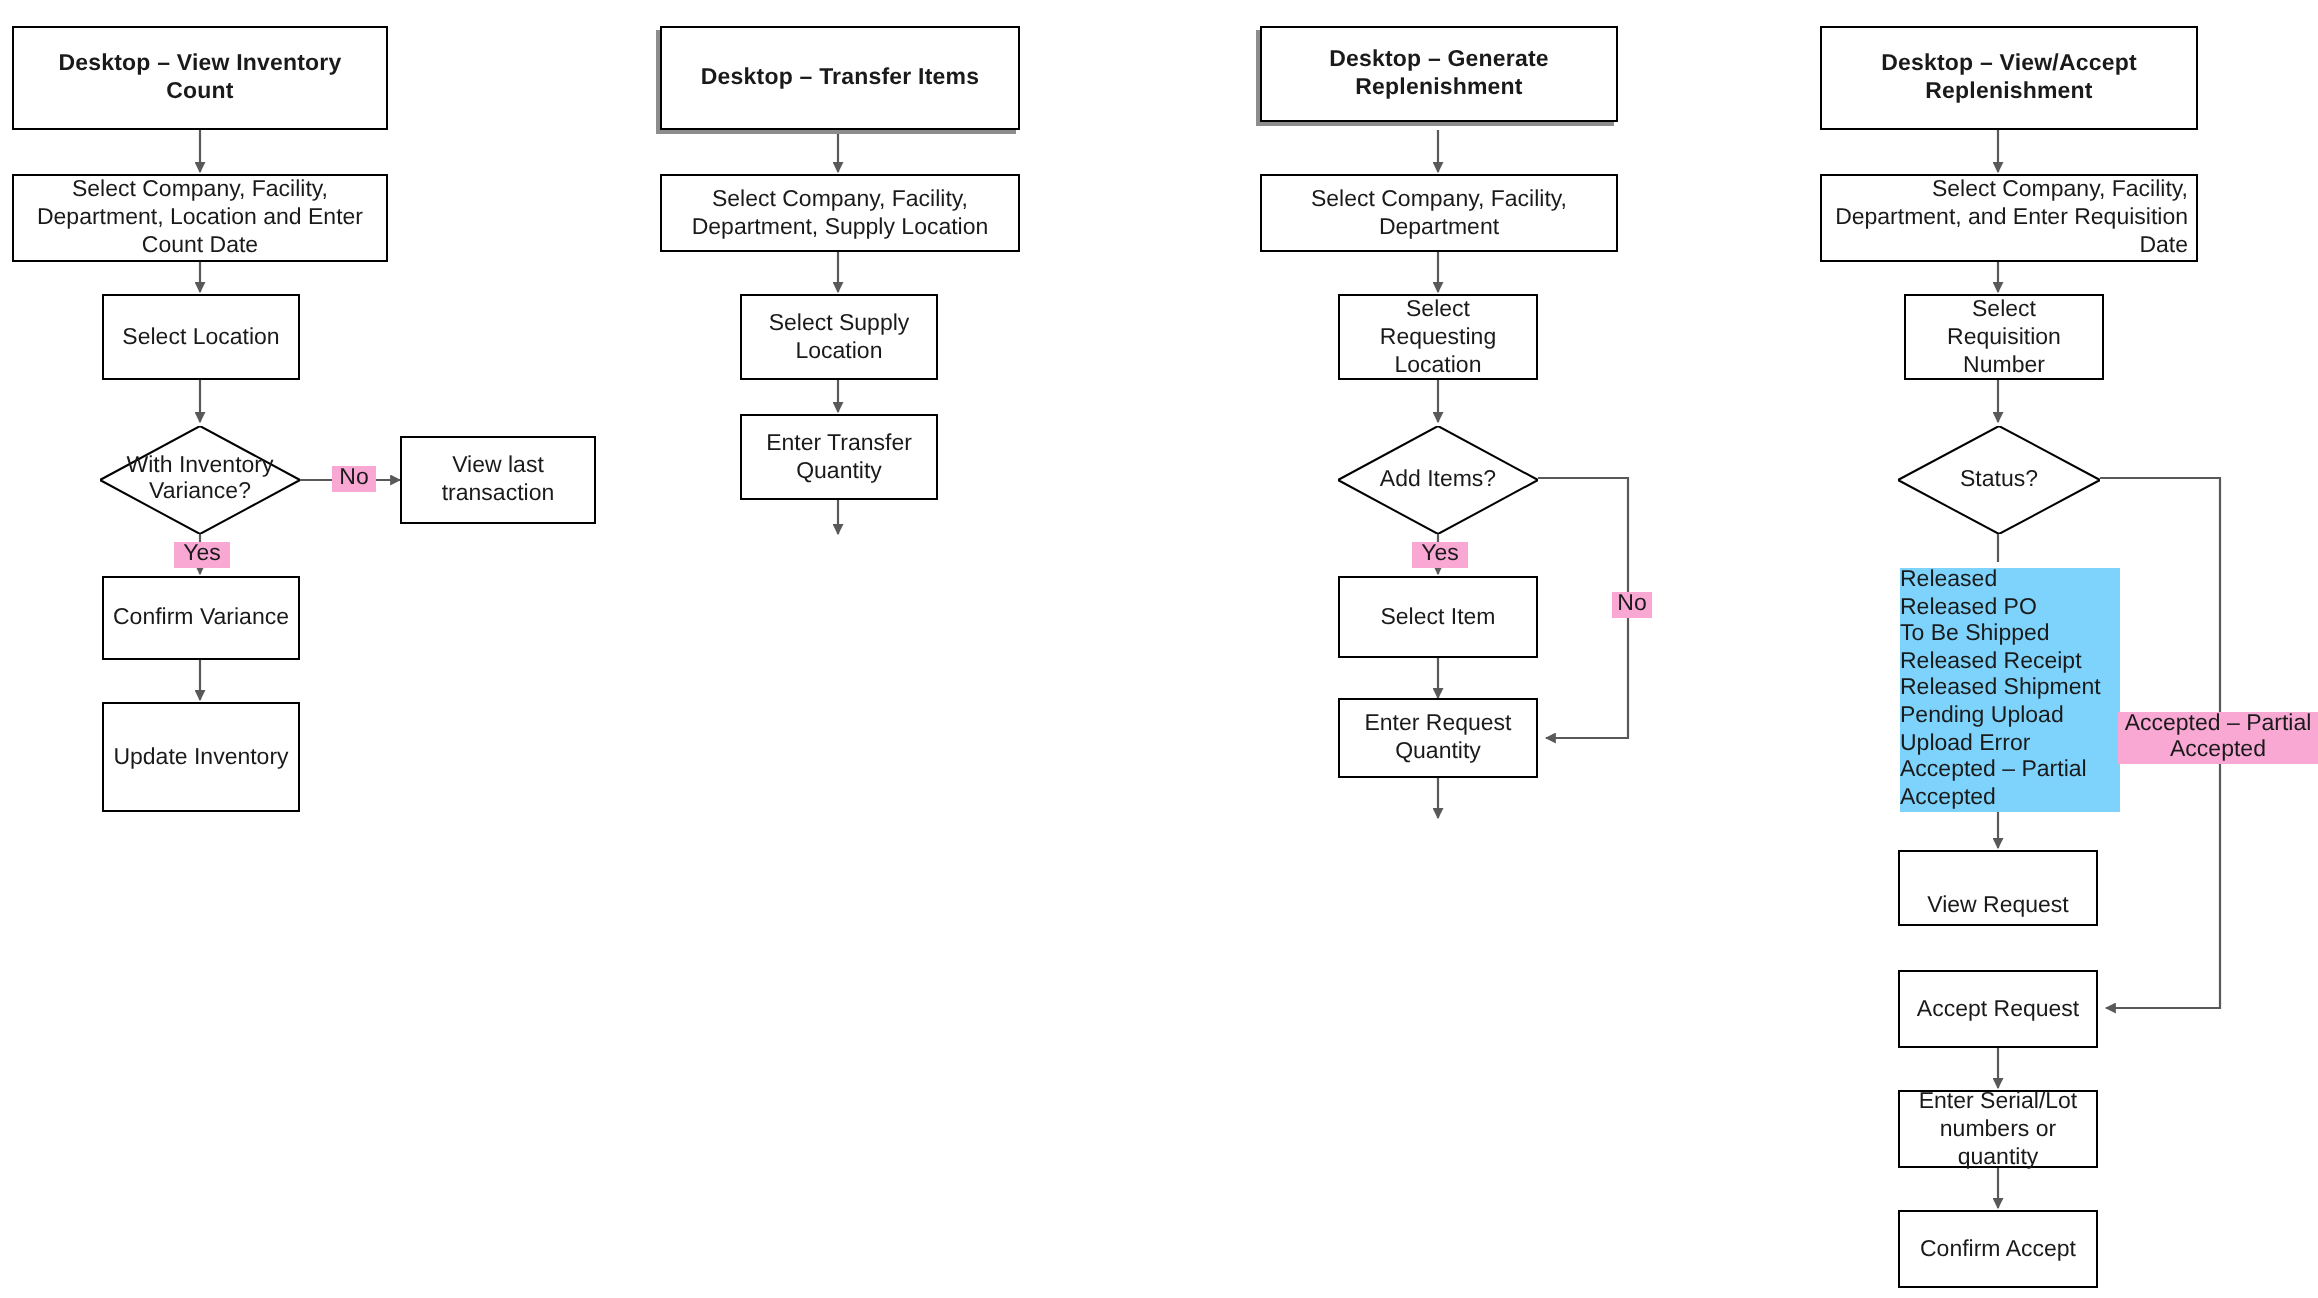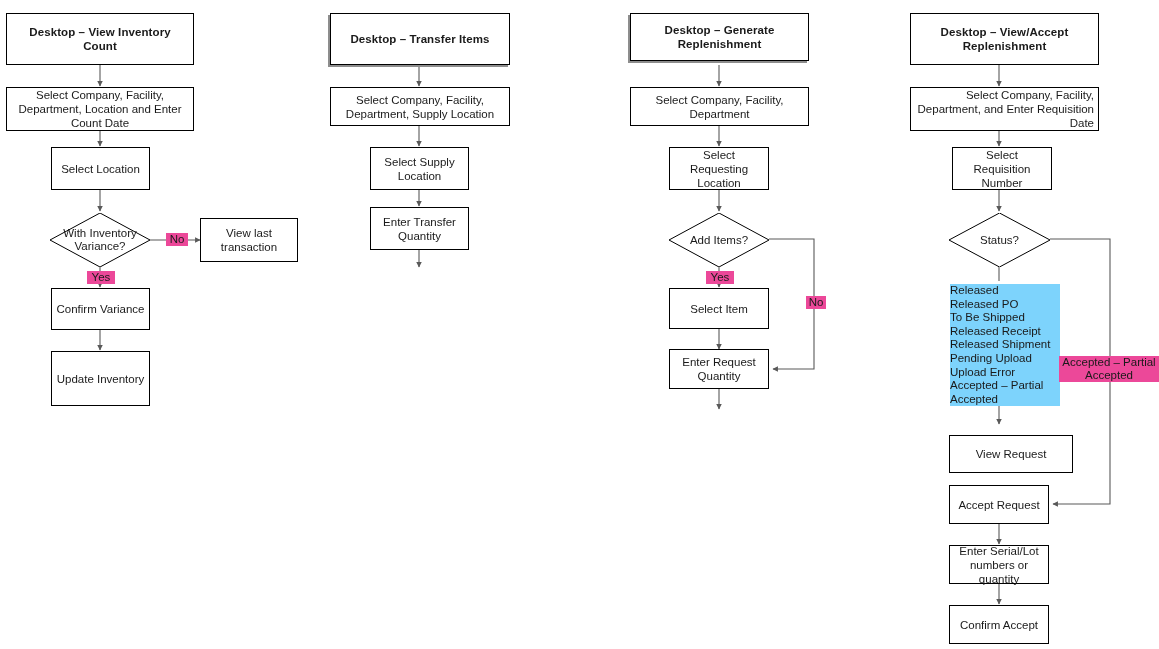--- a/index.html
+++ b/index.html
@@ -71,21 +71,21 @@
   .diamond svg {
     position: absolute;
     left: 0;
     top: 0;
   }
   .edge-label {
     position: absolute;
     font-size: 11.5px;
     line-height: 13px;
     color: #1a1a1a;
-    background: #ec4899;
+    background: #f9a8d4;
     text-align: center;
     white-space: pre-line;
     z-index: 3;
     padding: 0 1px;
   }
   .list-block {
     position: absolute;
     font-size: 11.5px;
     line-height: 13.6px;
     color: #1a1a1a;
@@ -262,21 +262,21 @@
 Released Receipt
 Released Shipment
 Pending Upload
 Upload Error
 Accepted – Partial
 Accepted</div>
 
   <div class="edge-label" style="left:1059px; top:356px; width:98px; text-align:center;">Accepted – Partial
 Accepted</div>
 
-  <div class="node" style="left:949px; top:435px; width:124px; height:38px;">
+  <div class="node" style="left:949px; top:425px; width:100px; height:38px;align-items:flex-end;">
     <span class="txt">View Request</span>
   </div>
 
   <div class="node" style="left:949px; top:485px; width:100px; height:39px;">
     <span class="txt">Accept Request</span>
   </div>
 
   <div class="node" style="left:949px; top:545px; width:100px; height:39px;">
     <span class="txt">Enter Serial/Lot numbers or quantity</span>
   </div>

